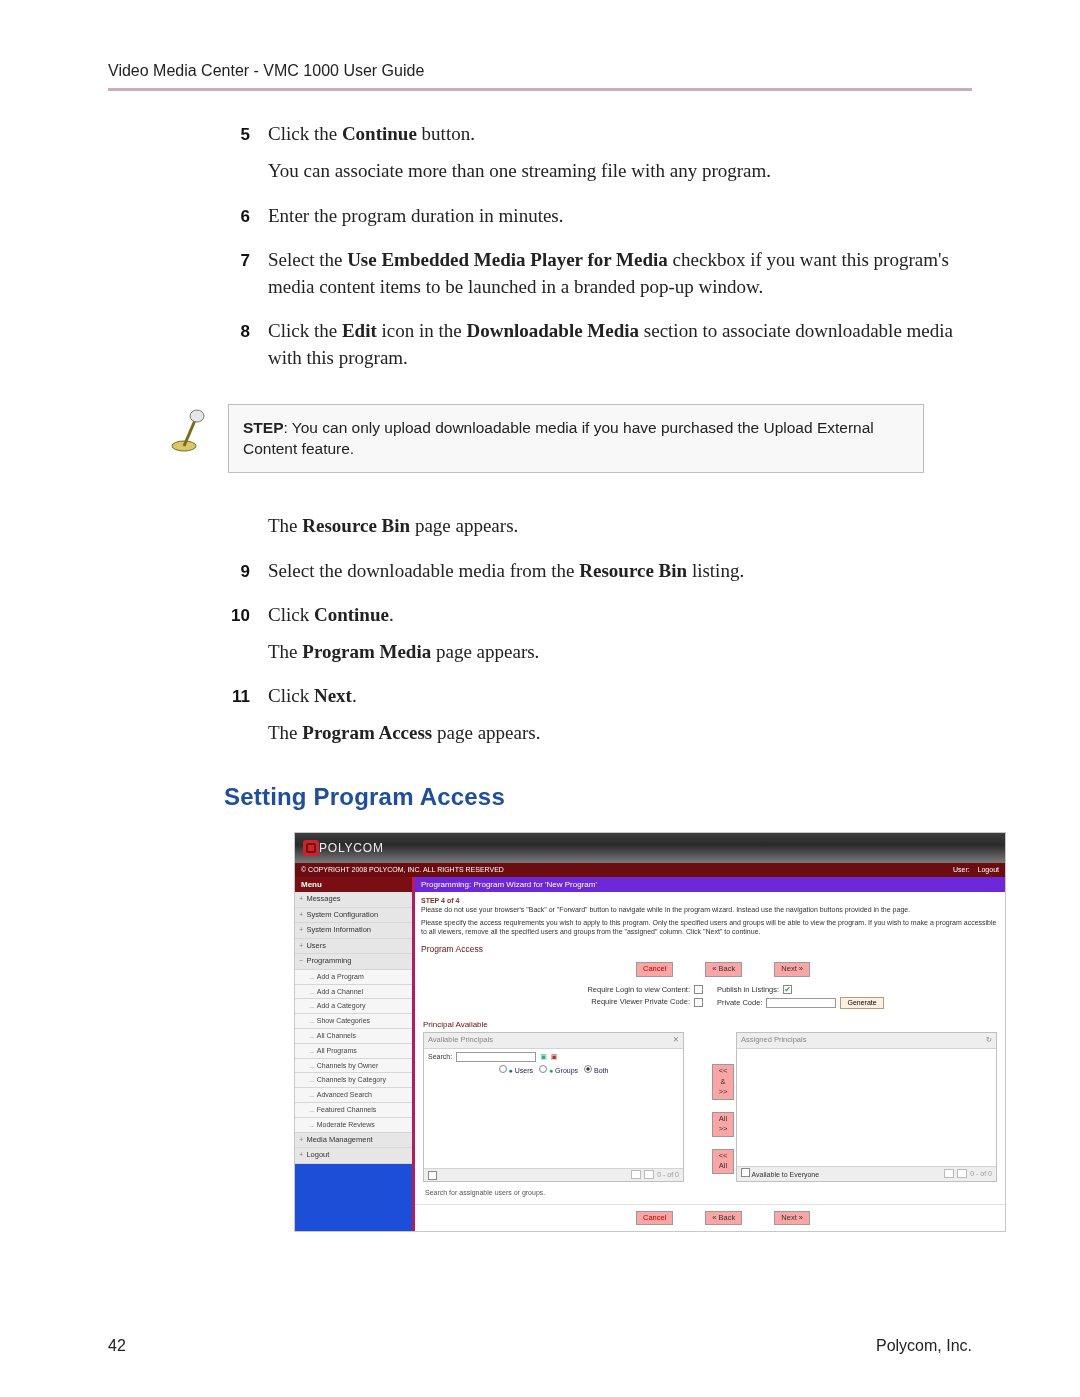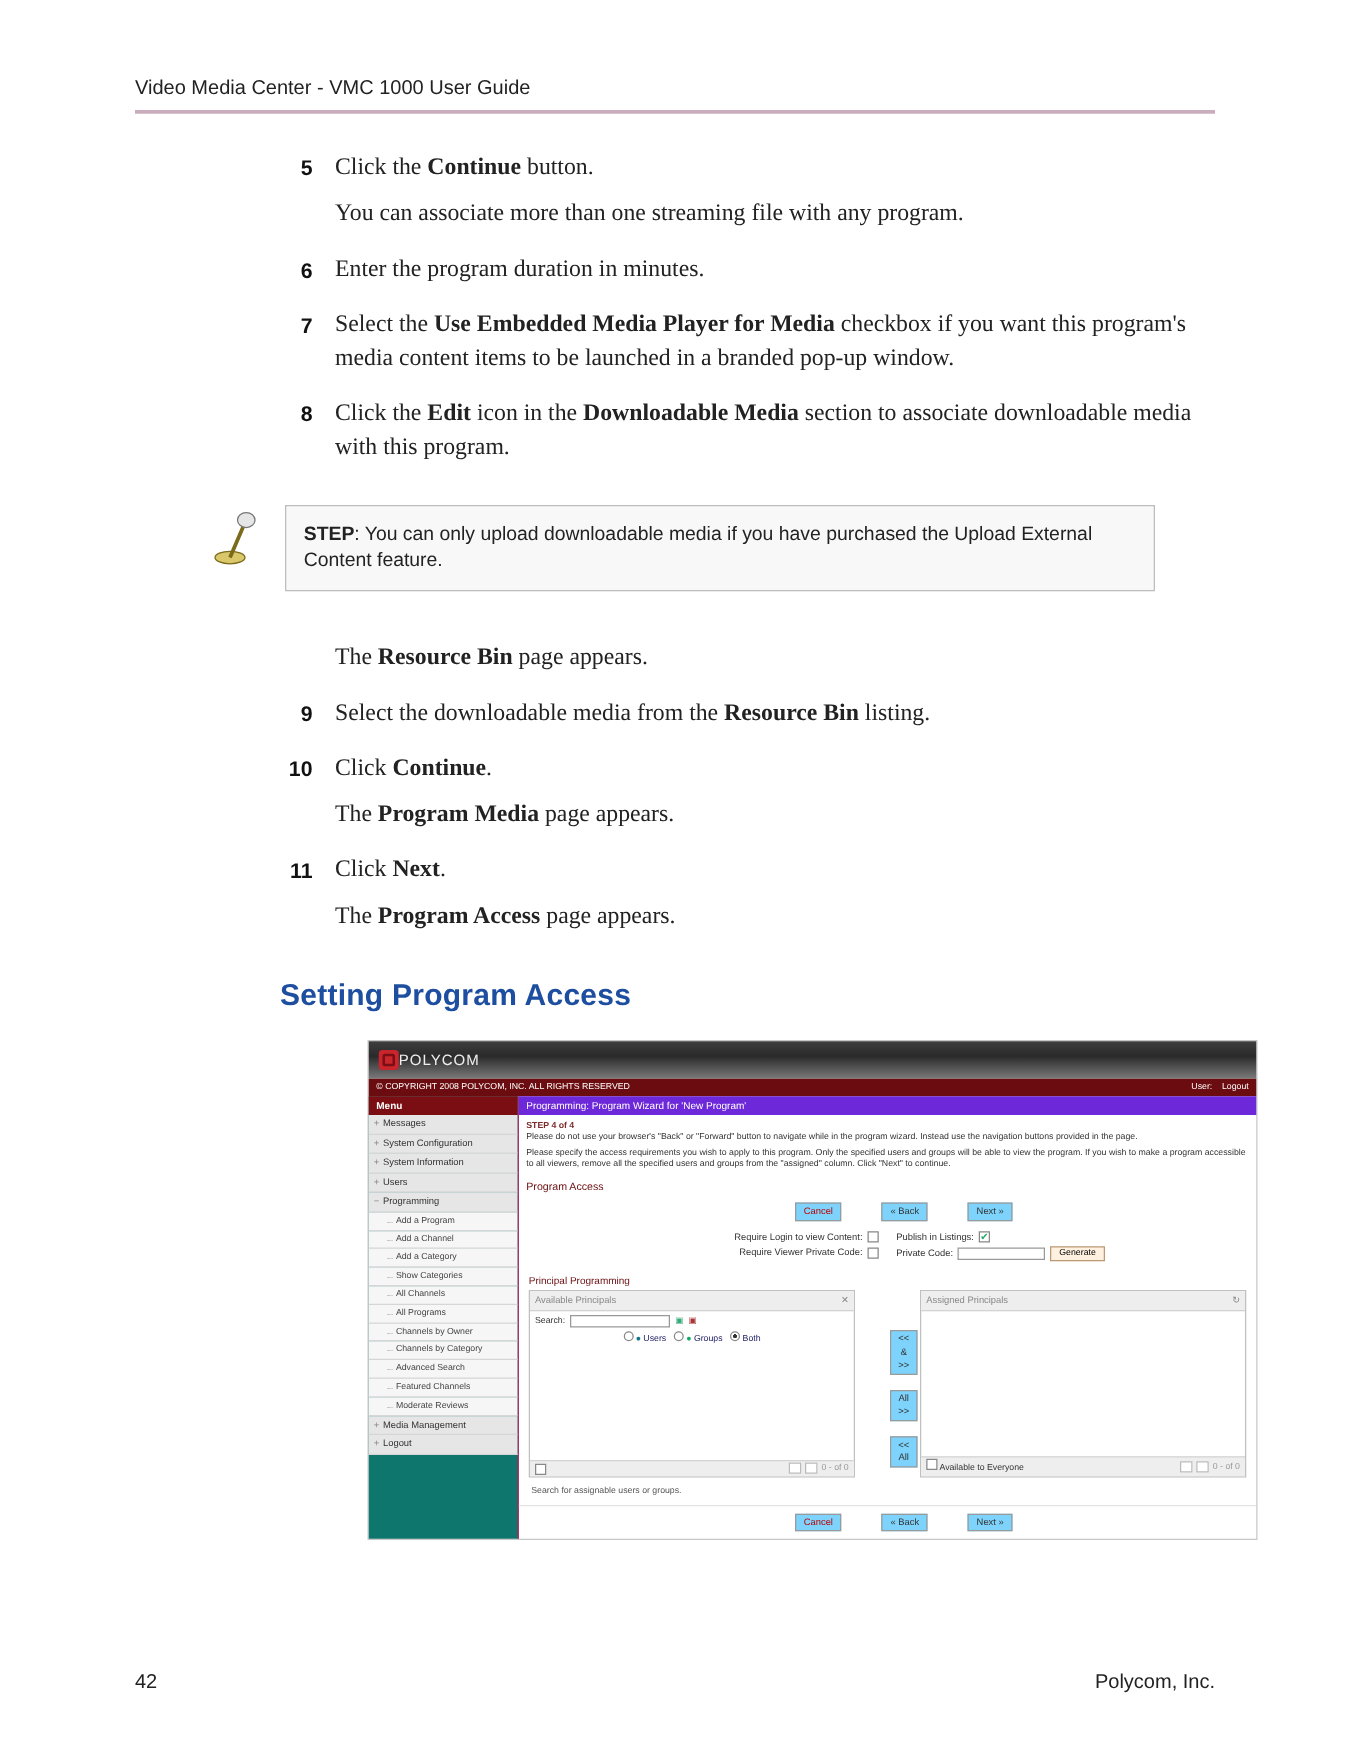--- a/index.html
+++ b/index.html
@@ -107,42 +107,42 @@
   .shot-brand{display:flex;align-items:center;gap:0}
   .poly-logo{width:16px;height:16px;background:#c9252c;border-radius:3px;position:relative}
   .poly-logo:before{content:"";position:absolute;inset:3px;border:2px solid #7a0e12;border-radius:2px}
   .brand-text{font-size:12px;letter-spacing:.8px;color:#eee}
   .shot-sub{
     height:14px;background:#6b0d10;color:#fff;font-size:7px;
     display:flex;align-items:center;justify-content:space-between;padding:0 6px;
   }
   .shot-body{display:flex}
   .shot-menu{
-    width:120px;flex:none;background:#0f766e;border-right:1px solid #be185d;
+    width:120px;flex:none;background:#1d4ed8;border-right:3px solid #be185d;
   }
   .menu-title{background:#7a0e12;color:#fff;padding:2px 6px;font-weight:700;font-size:8px}
   .menu-item{
     background:#e6e6e6;border-bottom:1px solid #d6d6d6;padding:2px 4px;font-size:7.5px;color:#333;
   }
   .menu-sub{padding-left:14px;background:#f6f6f6;font-size:7px;color:#444}
   .menu-plus{color:#888;margin-right:3px}
   .menu-dash{color:#bbb;margin-right:3px;letter-spacing:-1px}
   .shot-main{flex:1;display:flex;flex-direction:column}
   .wiz-title{
     background:#6d28d9;color:#fff;font-size:8px;font-weight:400;padding:2px 6px;
   }
   .wiz-step{font-size:7px;color:#7a2b2b;padding:4px 6px 0 6px;font-weight:700}
   .wiz-note{font-size:7px;color:#333;padding:0 6px 4px 6px;line-height:1.25}
   .wiz-note2{font-size:7px;color:#333;padding:0 6px 6px 6px;line-height:1.25}
   .pa-title{color:#6b0d10;font-size:8.5px;padding:2px 6px}
   .btn-row{
     display:flex;gap:6px;padding:4px 6px;align-items:center;justify-content:center;
   }
   .ms-btn{
-    border:1px solid #9a9a9a;padding:1px 6px;font-size:7.5px;background:#7dd3fc;margin-left:26px;
+    border:1px solid #9a9a9a;padding:1px 6px;font-size:7.5px;background:#fca5a5;margin-left:26px;
   }
   .ms-btn.cancel{color:#b00}
   .form-grid{
     display:grid;grid-template-columns:1fr 1fr;gap:0 14px;padding:2px 10px 6px 10px;
     font-size:7.5px;
   }
   .fld{display:flex;align-items:center;justify-content:flex-start;gap:4px;margin:2px 0}
   .fld.rt{justify-content:flex-end}
   .fld label{white-space:nowrap}
   .ck{width:9px;height:9px;border:1px solid #888;display:inline-block;background:#fff}
@@ -357,21 +357,21 @@
                 <label>Publish in Listings:</label>
                 <span class="ck checked"></span>
               </div>
             <div class="fld">
                 <label>Private Code:</label>
                 <span class="txtin"></span>
                 <span class="gen-btn">Generate</span>
               </div>
           </div>
         </div>
-        <div class="pa-section">Principal Programming</div>
+        <div class="pa-section">Principal Available</div>
         <div class="two-pane">
           <div class="pane">
             <div class="pane-head">
                 <span>Available Principals</span>
                 <span>✕</span>
               </div>
             <div class="pane-body">
               <div class="search-row">
                 <span>Search:</span>
                 <span class="txtin" style="width:80px"></span>

